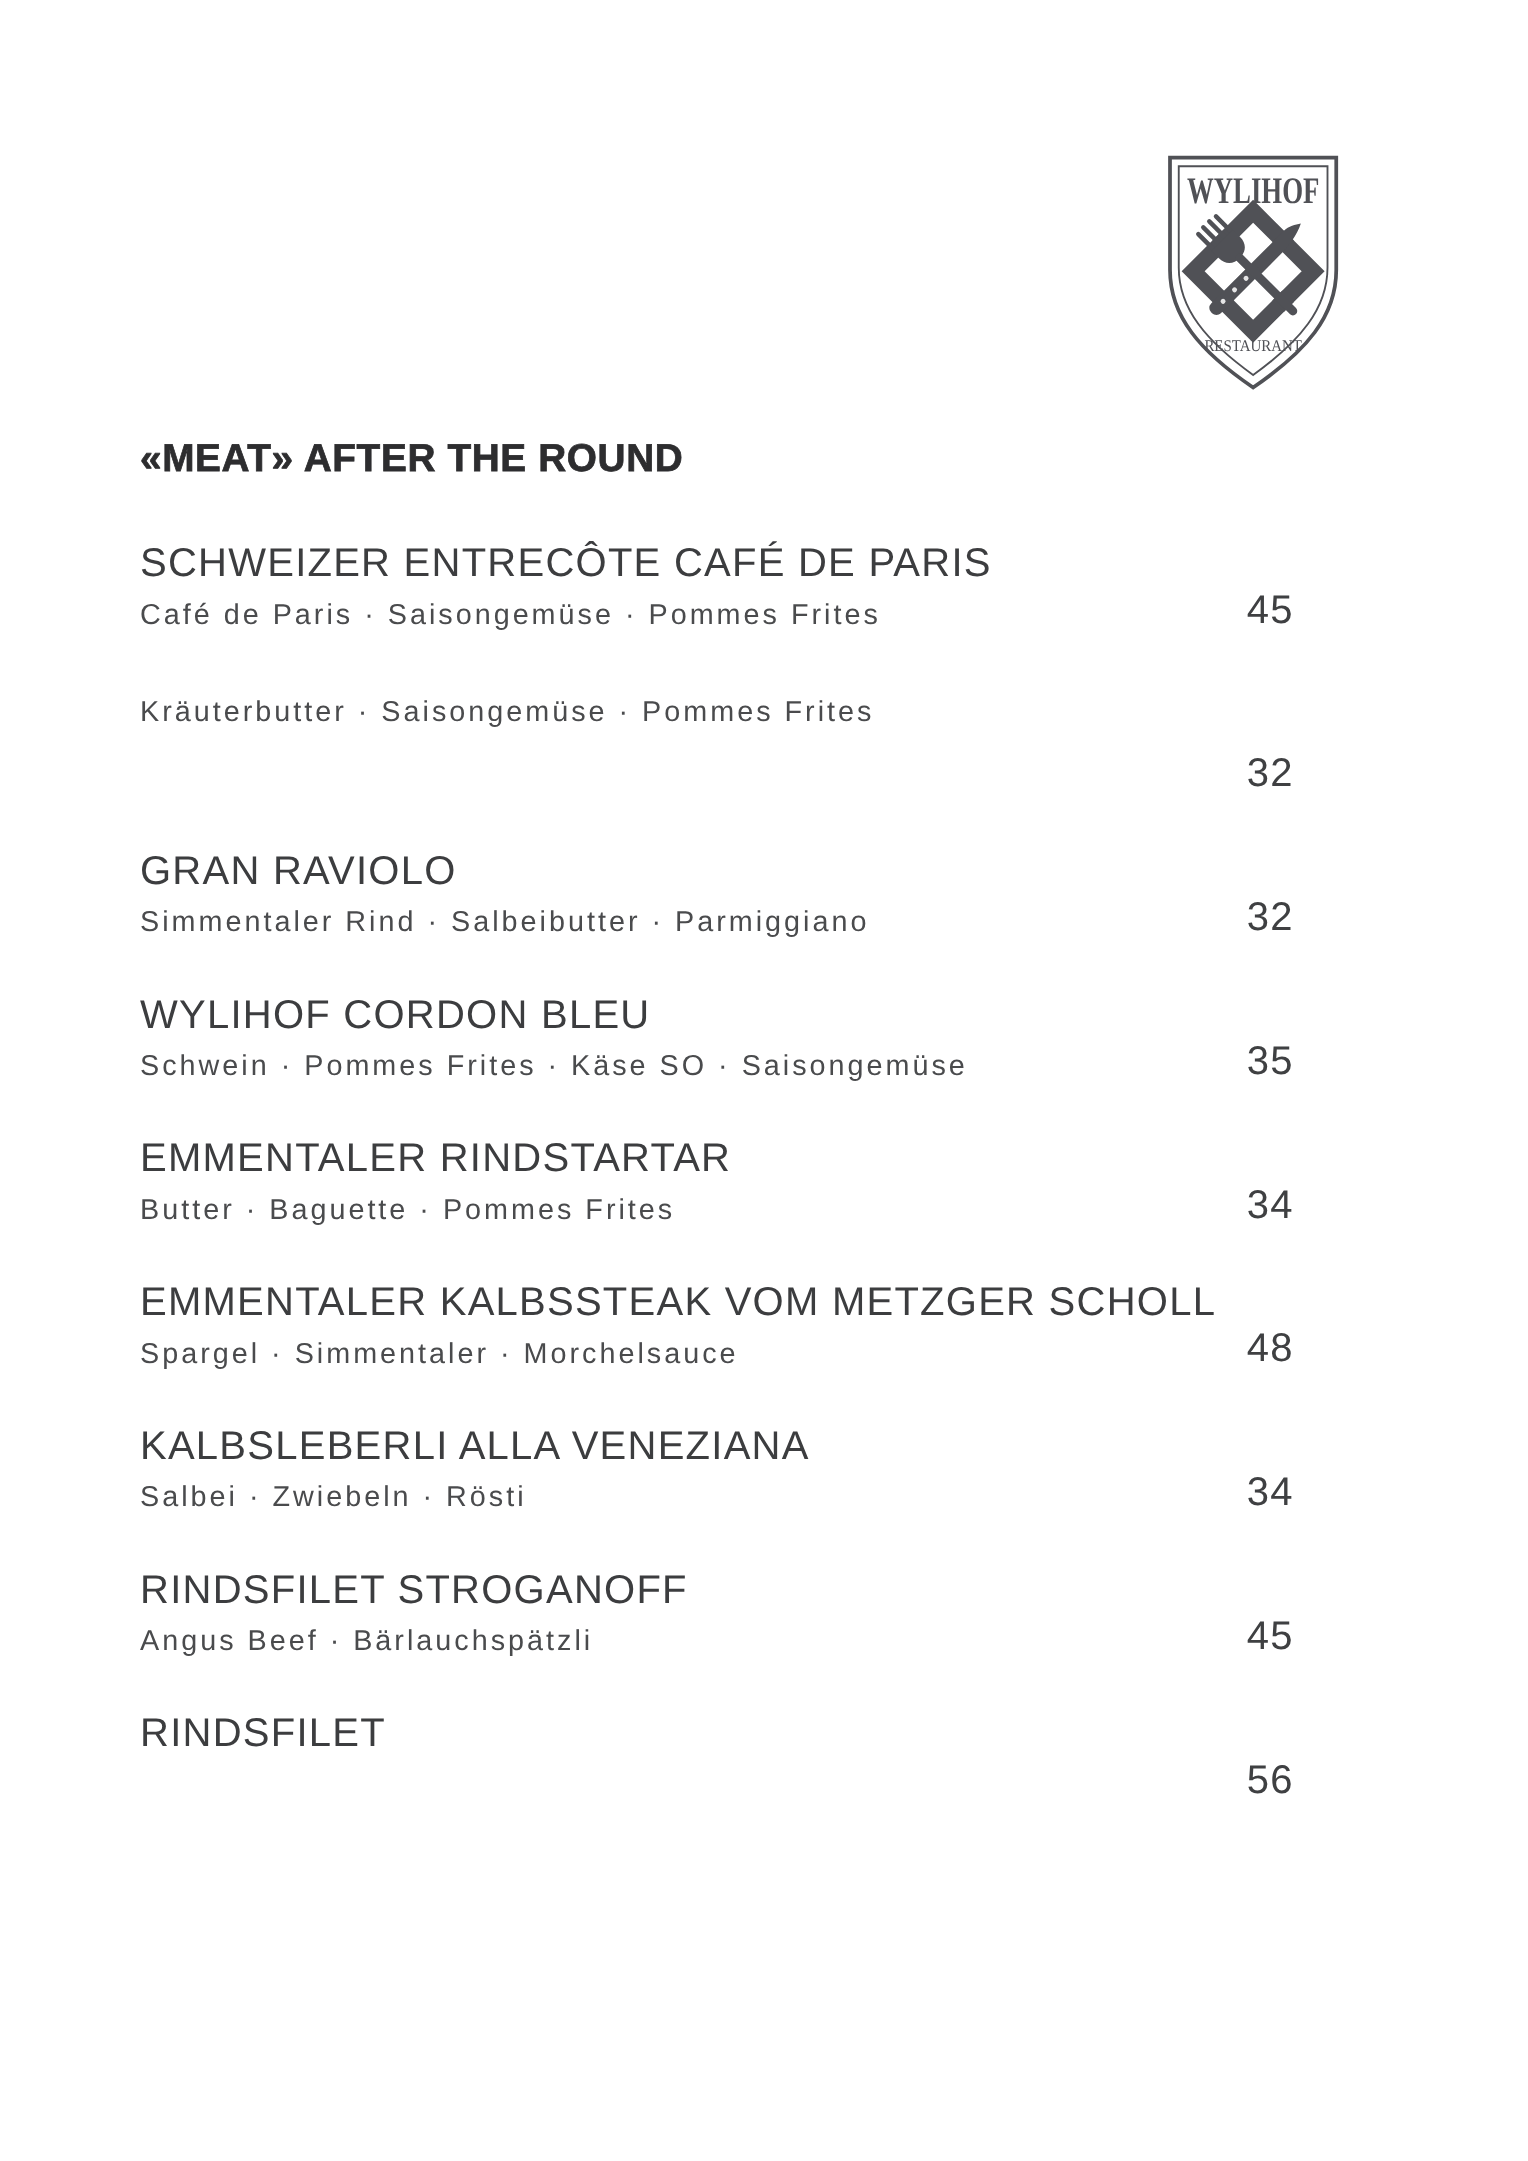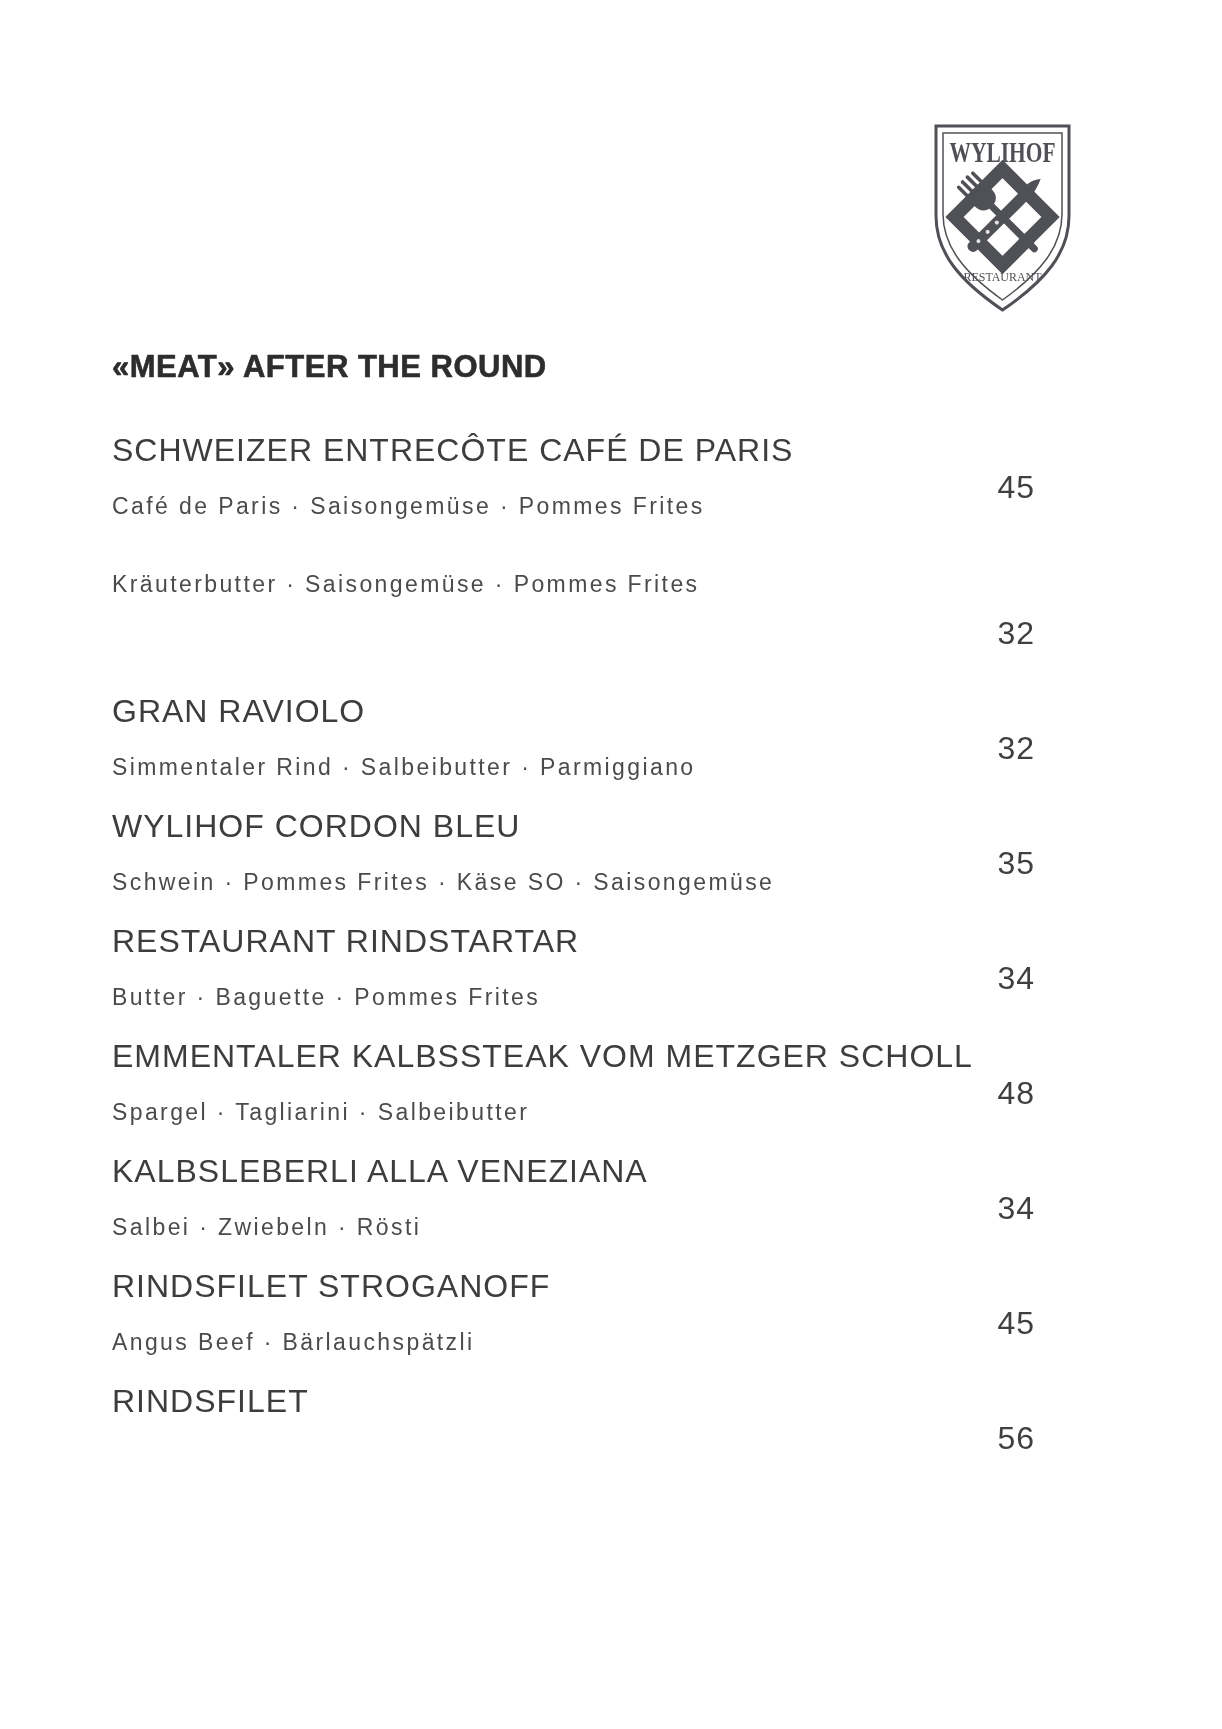--- a/index.html
+++ b/index.html
@@ -32,21 +32,21 @@
   
   .items{position:absolute;left:112px;top:427px;width:923px;}
   .item{position:relative;height:115px;}
   .item-title{
     font-size:32px;line-height:27px;padding-top:10px;
     letter-spacing:1px;font-weight:400;
     color:var(--title,#3c3d3f);
     white-space:nowrap;
   }
   .item-desc{
-    margin-top:31px;font-size:23px;line-height:23px;
+    margin-top:16px;font-size:23px;line-height:23px;
     letter-spacing:2.4px;
     color:var(--desc,#4a4b4d);
     white-space:nowrap;
   }
   .item-price{
     position:absolute;right:0;top:44px;
     font-size:32px;line-height:32px;letter-spacing:1px;
     color:var(--price,#3f4042);
   }
 </style>
@@ -118,28 +118,28 @@
       <div class="item-price">32</div>
     </div>
 
     <div class="item">
       <div class="item-title">WYLIHOF CORDON BLEU</div>
       <div class="item-desc">Schwein · Pommes Frites · Käse SO · Saisongemüse</div>
       <div class="item-price">35</div>
     </div>
 
     <div class="item">
-      <div class="item-title">RESTAURANT RINDSTARTAR</div>
+      <div class="item-title">EMMENTALER RINDSTARTAR</div>
       <div class="item-desc">Butter · Baguette · Pommes Frites</div>
       <div class="item-price">34</div>
     </div>
 
     <div class="item">
       <div class="item-title">EMMENTALER KALBSSTEAK VOM METZGER SCHOLL</div>
-      <div class="item-desc">Spargel · Tagliarini · Salbeibutter</div>
+      <div class="item-desc">Spargel · Simmentaler · Morchelsauce</div>
       <div class="item-price">48</div>
     </div>
 
     <div class="item">
       <div class="item-title">KALBSLEBERLI ALLA VENEZIANA</div>
       <div class="item-desc">Salbei · Zwiebeln · Rösti</div>
       <div class="item-price">34</div>
     </div>
 
     <div class="item">

